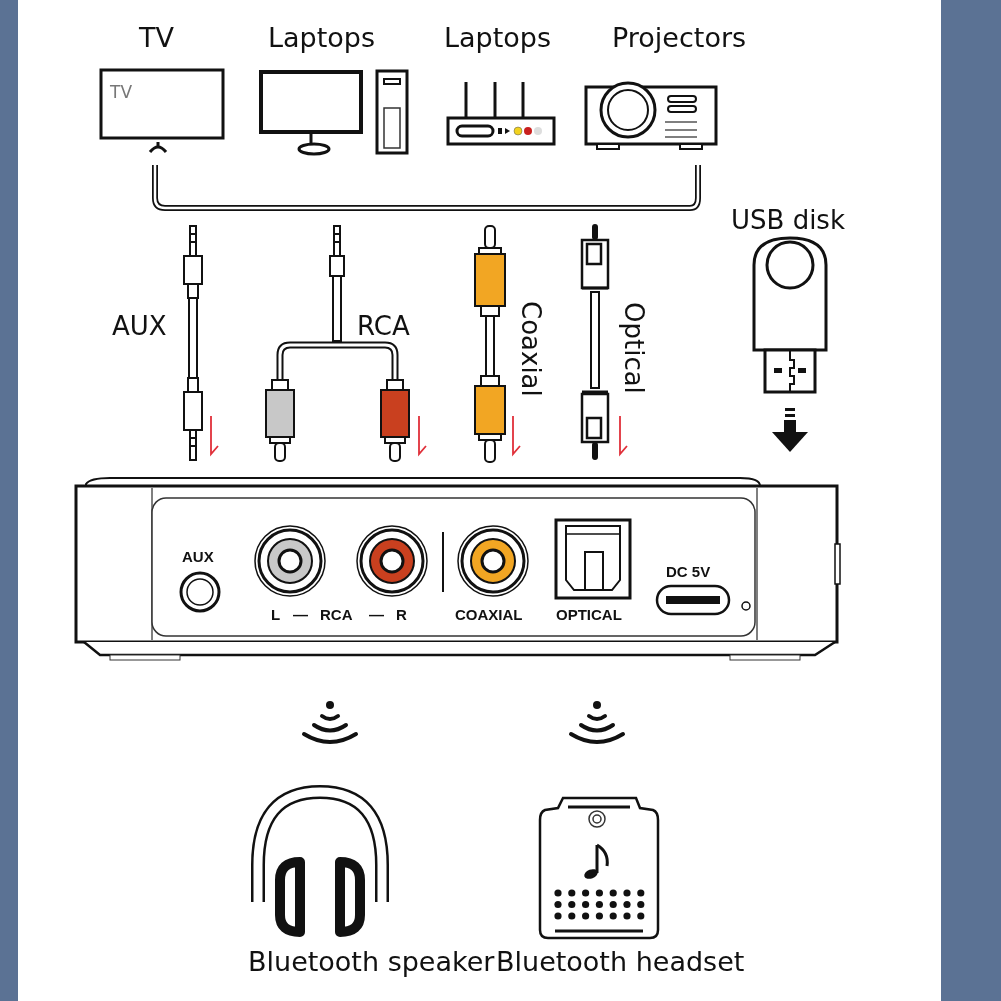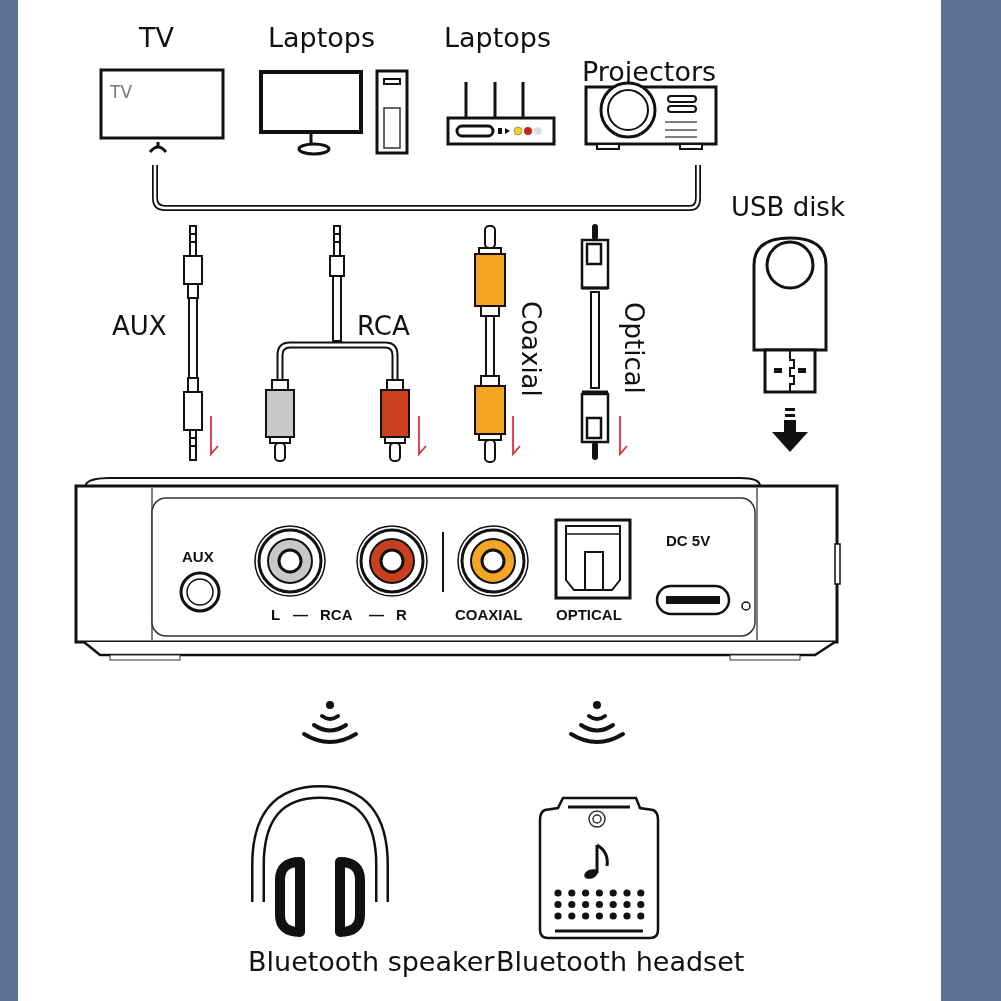--- a/index.html
+++ b/index.html
@@ -16,21 +16,21 @@
 </style>
 </head>
 <body>
 
 <div class="border-left"></div>
 <div class="border-right"></div>
 
 <div class="lbl top-lbl" style="left:139px;">TV</div>
 <div class="lbl top-lbl" style="left:268px;">Laptops</div>
 <div class="lbl top-lbl" style="left:444px;">Laptops</div>
-<div class="lbl top-lbl" style="left:582px;margin-top:34px;">Projectors</div>
+<div class="lbl top-lbl" style="left:612px;">Projectors</div>
 
 <svg width="1001" height="1001" viewBox="0 0 1001 1001">
   <defs>
     <g id="jack">
       <rect x="-3" y="0" width="6" height="30" fill="#fff" stroke="#111" stroke-width="2"></rect>
       <line x1="-3" y1="8" x2="3" y2="8" stroke="#111" stroke-width="2"></line>
       <line x1="-3" y1="16" x2="3" y2="16" stroke="#111" stroke-width="2"></line>
     </g>
   </defs>
 
@@ -257,26 +257,26 @@
         <circle cx="627" cy="916" r="3.6"></circle>
         <circle cx="640.8" cy="916" r="3.6"></circle>
       </g>
   </g>
 </svg>
 
 <div class="lbl mid-lbl" style="left:112px; top:311px;">AUX</div>
 <div class="lbl mid-lbl" style="left:357px; top:311px;">RCA</div>
 <div class="lbl vert-lbl" style="left:546px; top:301px;">Coaxial</div>
 <div class="lbl vert-lbl" style="left:649px; top:302px;">Optical</div>
-<div class="lbl mid-lbl" style="left:731px; top:192px;">USB disk</div>
+<div class="lbl mid-lbl" style="left:731px; top:205px;">USB disk</div>
 
 <div class="lbl panel-lbl" style="left:182px; top:548px;">AUX</div>
 <div class="lbl panel-lbl" style="left:271px; top:606px;">L</div>
 <div class="lbl panel-lbl" style="left:293px; top:606px;">—</div>
 <div class="lbl panel-lbl" style="left:320px; top:606px;">RCA</div>
 <div class="lbl panel-lbl" style="left:369px; top:606px;">—</div>
 <div class="lbl panel-lbl" style="left:396px; top:606px;">R</div>
 <div class="lbl panel-lbl" style="left:455px; top:606px;">COAXIAL</div>
 <div class="lbl panel-lbl" style="left:556px; top:606px;">OPTICAL</div>
-<div class="lbl panel-lbl" style="left:666px; top:532px;">DC 5V</div>
+<div class="lbl panel-lbl" style="left:666px; top:563px;">DC 5V</div>
 
 <div class="lbl bottom-lbl" style="left:200px;margin-left:48px;">Bluetooth speaker</div>
 <div class="lbl bottom-lbl" style="left:496px;">Bluetooth headset</div>
 
 </body></html>

